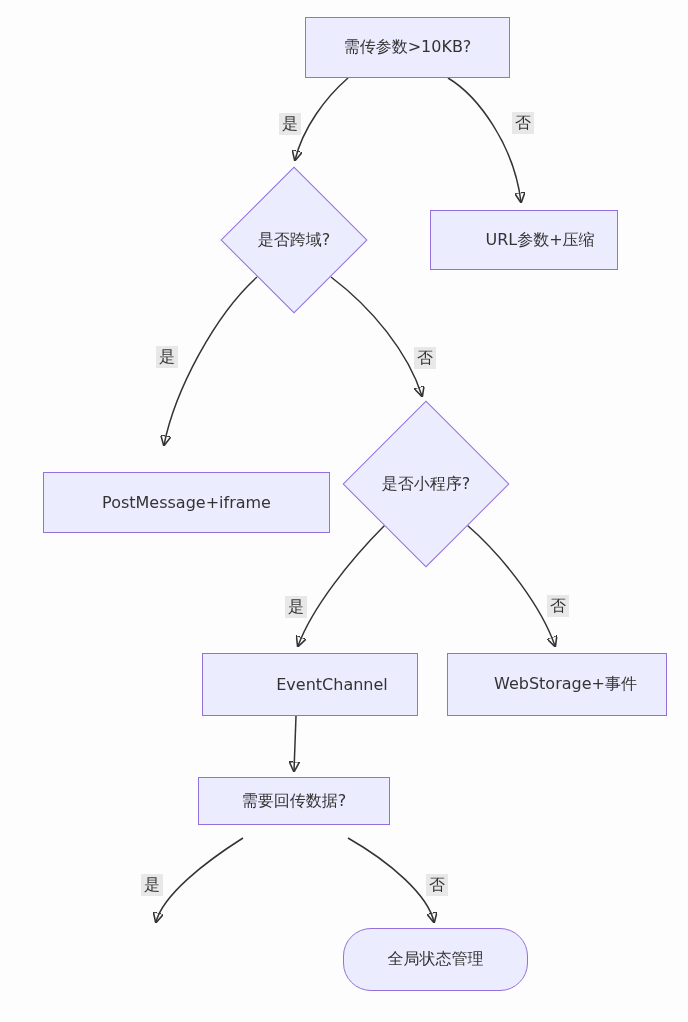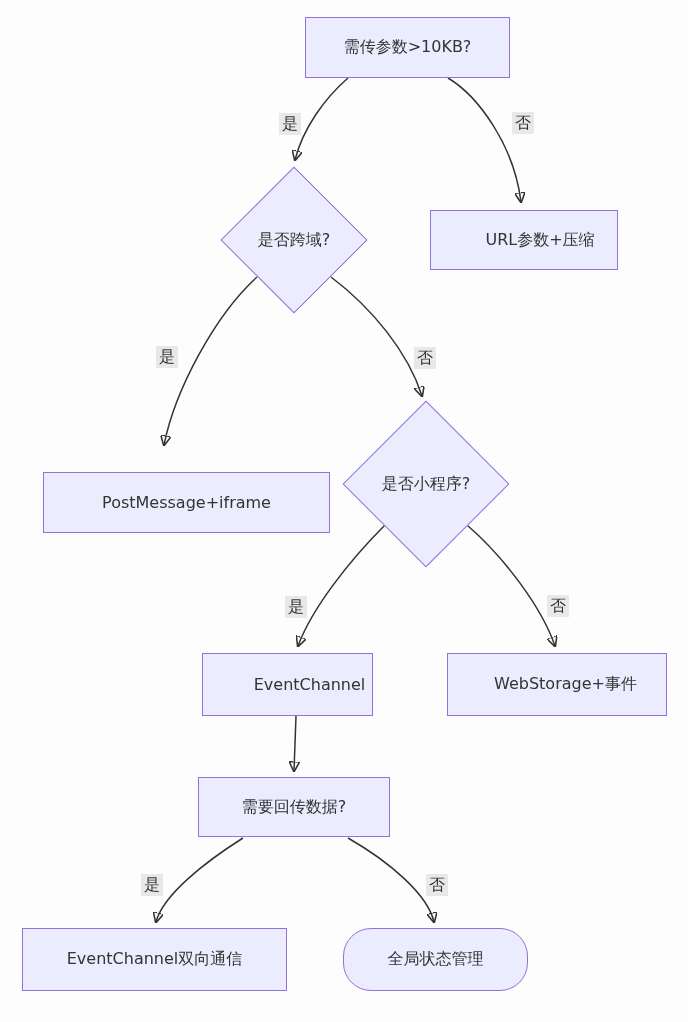--- a/index.html
+++ b/index.html
@@ -26,23 +26,23 @@
     position: absolute;
     background: var(--node-fill);
     border: 1.4px solid var(--node-border);
     display: flex; align-items: center; justify-content: center;
     font-size: 16px; color: var(--text);
     white-space: nowrap;
   }
   #n-q-param-size     { left: 305px; top: 17px;  width: 205px; height: 61px; }
   #n-url-compress     { left: 430px; top: 210px; width: 188px; height: 60px; padding-left: 32px; }
   #n-postmessage      { left: 43px;  top: 452px; width: 287px; height: 61px; margin-top: 20px; }
-  #n-eventchannel     { left: 202px; top: 653px; width: 171px; height: 63px; padding-left: 44px; }
+  #n-eventchannel     { left: 202px; top: 653px; width: 216px; height: 63px; padding-left: 44px; }
   #n-webstorage       { left: 447px; top: 653px; width: 220px; height: 63px; padding-left: 17px; }
-  #n-return-data      { left: 198px; top: 777px; width: 192px; height: 60px; }
+  #n-return-data      { left: 198px; top: 777px; width: 192px; height: 48px; }
   #n-ec-bidirectional { left: 22px;  top: 928px; width: 265px; height: 63px; }
   #n-global-state     { left: 343px; top: 928px; width: 185px; height: 63px; border-radius: 28px; }
 
   .diamond { position: absolute; width: 0; height: 0; }
   #n-cross-domain { left: 294px; top: 240px; }
   #n-miniprogram  { left: 426px; top: 484px; }
   .diamond-box {
     position: absolute; left: 0; top: 0;
     background: var(--node-fill);
     border: 1.4px solid var(--node-border);
@@ -123,23 +123,20 @@
   </div>
 
   <div class="node" id="n-webstorage">
     <span>WebStorage+事件</span>
   </div>
 
   <div class="node" id="n-return-data">
     <span>需要回传数据?</span>
   </div>
 
-  <div class="node" id="n-ec-bidirectional">
-    <span>EventChannel双向通信</span>
-  </div>
 
   <div class="node" id="n-global-state">
     <span>全局状态管理</span>
   </div>
 
   <div class="edge-label" id="el-0">是</div>
   <div class="edge-label" id="el-1">否</div>
   <div class="edge-label" id="el-2">是</div>
   <div class="edge-label" id="el-3">否</div>
   <div class="edge-label" id="el-4">是</div>

